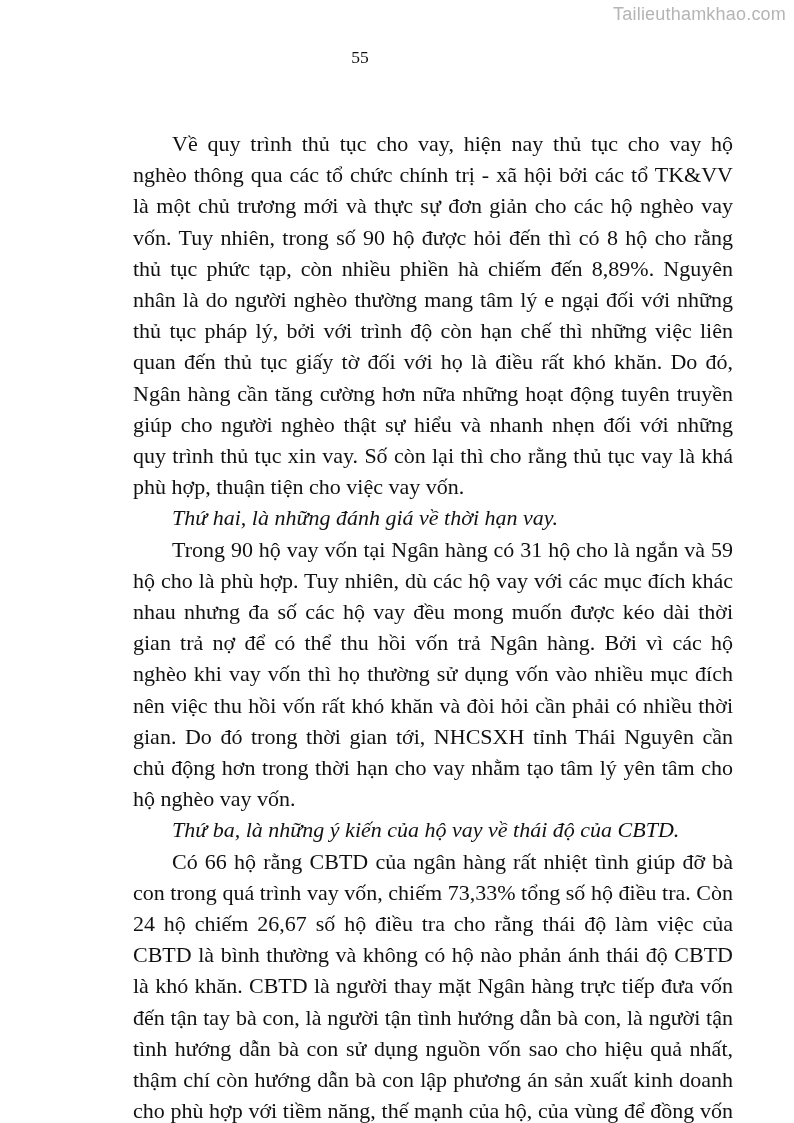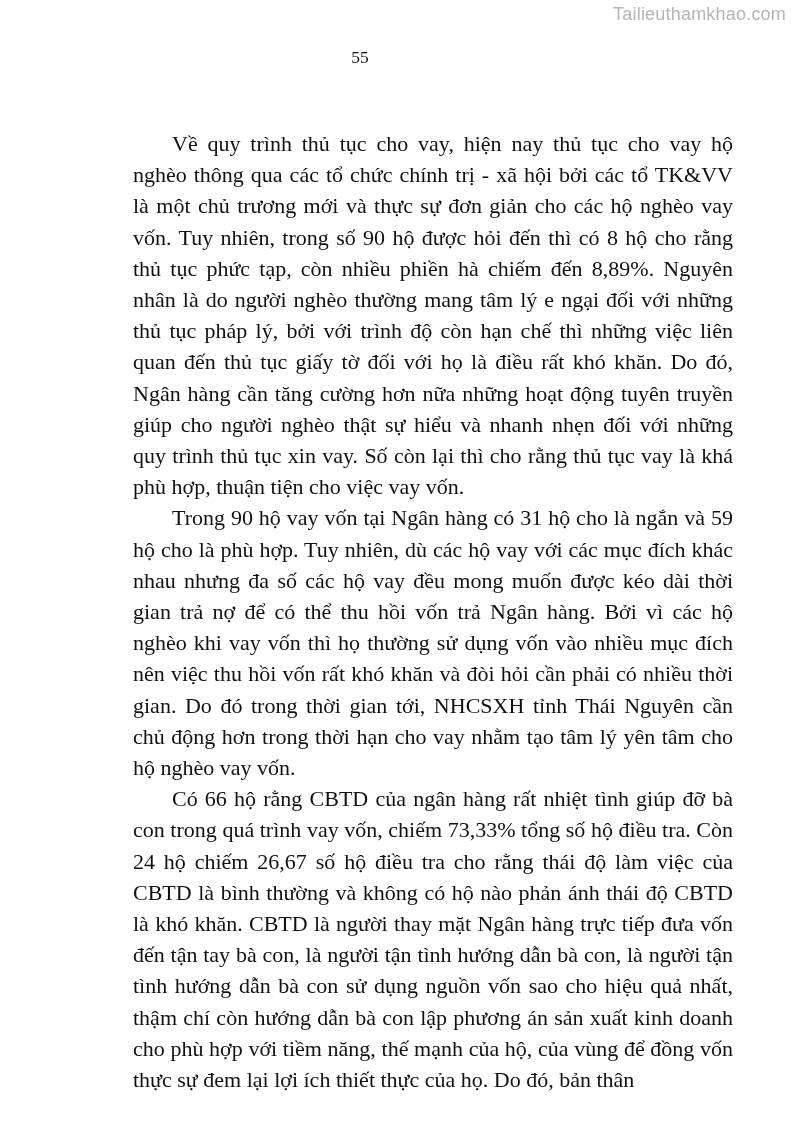--- a/index.html
+++ b/index.html
@@ -22,15 +22,17 @@
   .content p.italic { font-style: italic; }
 </style>
 </head>
 <body>
 
 <div class="watermark">Tailieuthamkhao.com</div>
 <div class="page-number">55</div>
 
 <div class="content">
   <p>Về quy trình thủ tục cho vay, hiện nay thủ tục cho vay hộ nghèo thông qua các tổ chức chính trị - xã hội bởi các tổ TK&amp;VV là một chủ trương mới và thực sự đơn giản cho các hộ nghèo vay vốn. Tuy nhiên, trong số 90 hộ được hỏi đến thì có 8 hộ cho rằng thủ tục phức tạp, còn nhiều phiền hà chiếm đến 8,89%. Nguyên nhân là do người nghèo thường mang tâm lý e ngại đối với những thủ tục pháp lý, bởi với trình độ còn hạn chế thì những việc liên quan đến thủ tục giấy tờ đối với họ là điều rất khó khăn. Do đó, Ngân hàng cần tăng cường hơn nữa những hoạt động tuyên truyền giúp cho người nghèo thật sự hiểu và nhanh nhẹn đối với những quy trình thủ tục xin vay. Số còn lại thì cho rằng thủ tục vay là khá phù hợp, thuận tiện cho việc vay vốn.</p>
+  <p class="italic">Thứ hai, là những đánh giá về thời hạn vay.</p>
   <p>Trong 90 hộ vay vốn tại Ngân hàng có 31 hộ cho là ngắn và 59 hộ cho là phù hợp. Tuy nhiên, dù các hộ vay với các mục đích khác nhau nhưng đa số các hộ vay đều mong muốn được kéo dài thời gian trả nợ để có thể thu hồi vốn trả Ngân hàng. Bởi vì các hộ nghèo khi vay vốn thì họ thường sử dụng vốn vào nhiều mục đích nên việc thu hồi vốn rất khó khăn và đòi hỏi cần phải có nhiều thời gian. Do đó trong thời gian tới, NHCSXH tỉnh Thái Nguyên cần chủ động hơn trong thời hạn cho vay nhằm tạo tâm lý yên tâm cho hộ nghèo vay vốn.</p>
+  <p class="italic">Thứ ba, là những ý kiến của hộ vay về thái độ của CBTD.</p>
   <p>Có 66 hộ rằng CBTD của ngân hàng rất nhiệt tình giúp đỡ bà con trong quá trình vay vốn, chiếm 73,33% tổng số hộ điều tra. Còn 24 hộ chiếm 26,67 số hộ điều tra cho rằng thái độ làm việc của CBTD là bình thường và không có hộ nào phản ánh thái độ CBTD là khó khăn. CBTD là người thay mặt Ngân hàng trực tiếp đưa vốn đến tận tay bà con, là người tận tình hướng dẫn bà con, là người tận tình hướng dẫn bà con sử dụng nguồn vốn sao cho hiệu quả nhất, thậm chí còn hướng dẫn bà con lập phương án sản xuất kinh doanh cho phù hợp với tiềm năng, thế mạnh của hộ, của vùng để đồng vốn thực sự đem lại lợi ích thiết thực của họ. Do đó, bản thân</p>
 </div>
 
 </body></html>

